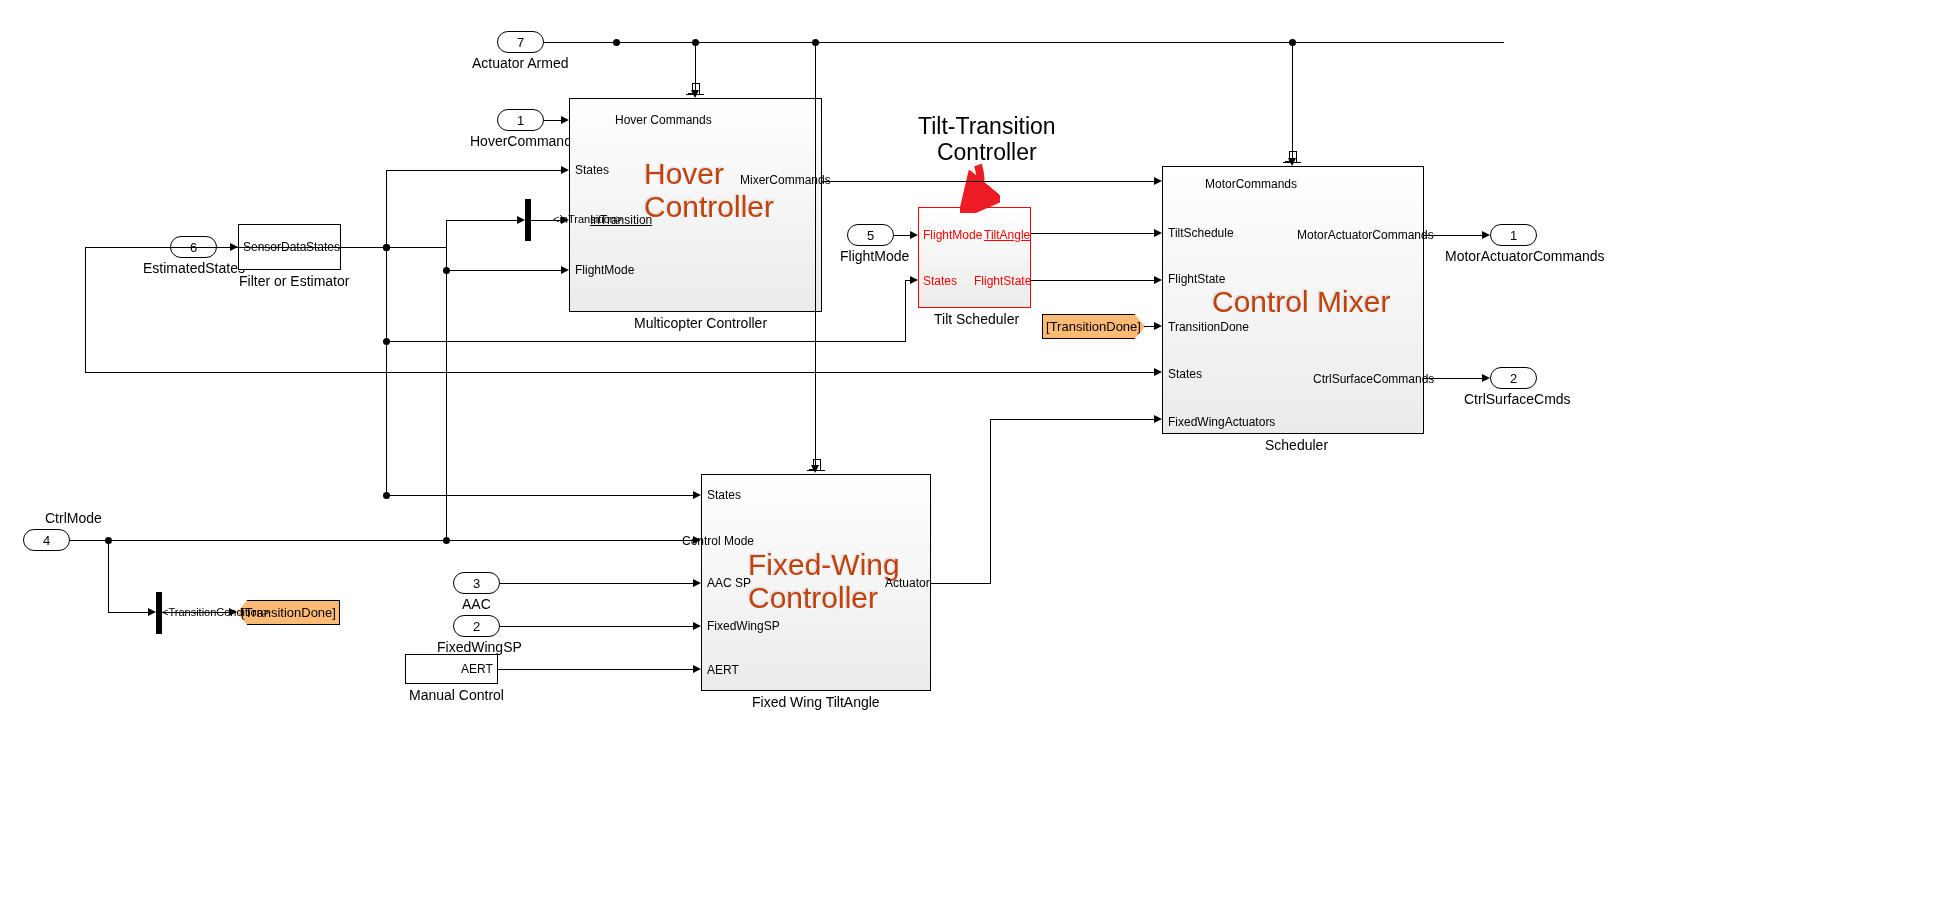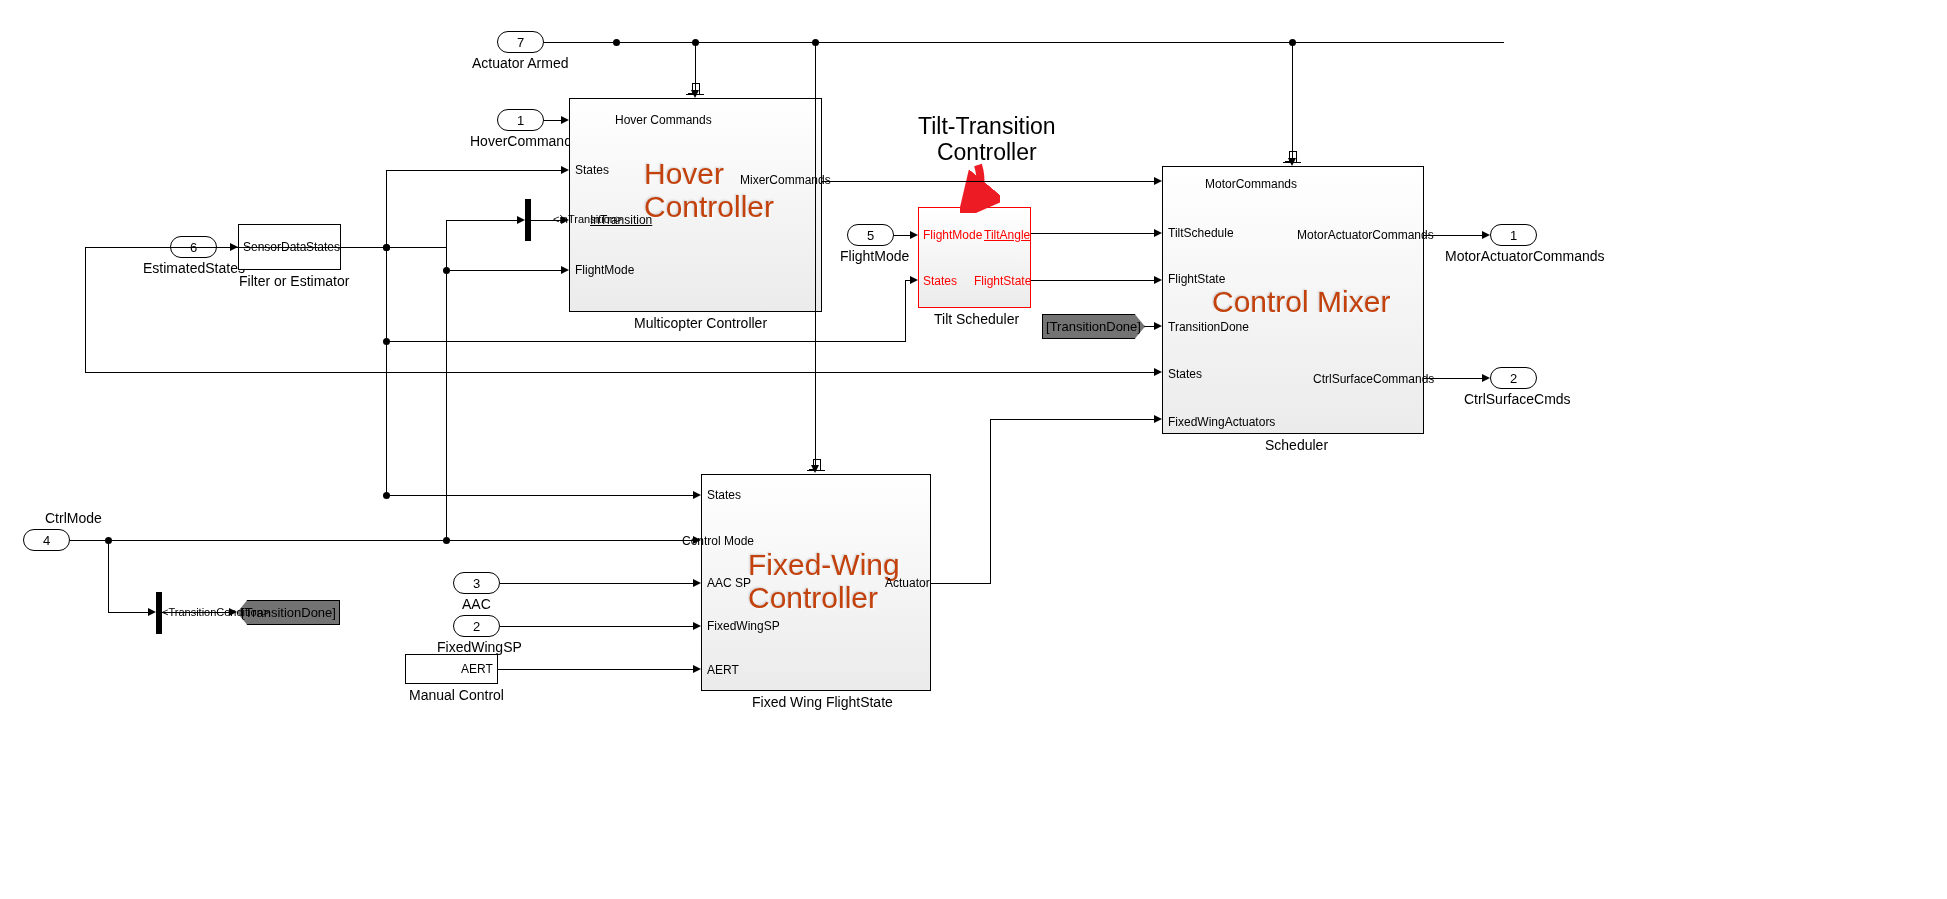--- a/index.html
+++ b/index.html
@@ -13,21 +13,21 @@
   .big-label{position:absolute;font-size:30px;font-weight:400;color:#c2410c;text-shadow:1px 1px 2px rgba(255,255,255,0.8),-1px -1px 2px rgba(0,0,0,0.15);white-space:nowrap;text-align:left;}
   .annot{position:absolute;font-size:23px;color:#000;text-align:center;white-space:nowrap;}
   .inport{position:absolute;border:1px solid #000;background:#fff;height:22px;width:47px;border-radius:11px;box-sizing:border-box;display:flex;align-items:center;justify-content:center;font-size:13px;}
   .line{position:absolute;background:#000;}
   .hline{height:1px;}
   .vline{width:1px;}
   .arrow-r{position:absolute;width:0;height:0;border-top:4px solid transparent;border-bottom:4px solid transparent;border-left:8px solid #000;}
   .arrow-d{position:absolute;width:0;height:0;border-left:4px solid transparent;border-right:4px solid transparent;border-top:8px solid #000;}
   .node{position:absolute;width:7px;height:7px;background:#000;border-radius:50%;}
   .mux{position:absolute;width:6px;background:#000;}
-  .goto{position:absolute;border:1px solid #000;background:#737373;box-sizing:border-box;display:flex;align-items:center;justify-content:center;font-size:13px;}
+  .goto{position:absolute;border:1px solid #000;background:#fdba74;box-sizing:border-box;display:flex;align-items:center;justify-content:center;font-size:13px;}
   .enable{position:absolute;width:18px;height:14px;border-bottom:1px solid #000;}
   .enable::before{content:"";position:absolute;left:2px;bottom:0;width:4px;height:0;border-bottom:1px solid #000;}
   .enable::after{content:"";position:absolute;left:6px;bottom:0;width:6px;height:10px;border:1px solid #000;border-bottom:none;}
 </style>
 </head>
 <body>
 
 <div class="canvas">
 
   <div class="inport" style="left:497px;top:31px;">
@@ -116,21 +116,21 @@
   <div class="enable" style="left:1283px;top:148px;"></div>
 
   <div class="block" style="left:701px;top:474px;width:230px;height:217px;"></div>
   <div class="big-label" style="left:748px;top:548px;line-height:1.1;">Fixed-Wing<br>Controller</div>
   <div class="port-label" style="left:707px;top:488px;">States</div>
   <div class="port-label" style="left:682px;top:534px;">Control Mode</div>
   <div class="port-label" style="left:707px;top:576px;">AAC SP</div>
   <div class="port-label" style="left:707px;top:619px;">FixedWingSP</div>
   <div class="port-label" style="left:707px;top:663px;">AERT</div>
   <div class="port-label" style="left:885px;top:576px;">Actuator</div>
-  <div class="block-title" style="left:752px;top:694px;">Fixed Wing FlightState</div>
+  <div class="block-title" style="left:752px;top:694px;">Fixed Wing TiltAngle</div>
   <div class="enable" style="left:807px;top:456px;"></div>
 
   <div class="block flat" style="left:405px;top:654px;width:93px;height:30px;"></div>
   <div class="port-label" style="left:461px;top:662px;">AERT</div>
   <div class="block-title" style="left:409px;top:687px;">Manual Control</div>
 
   <div class="goto" style="left:237px;top:600px;width:103px;height:25px;clip-path:polygon(10% 0,100% 0,100% 100%,10% 100%,0 50%);">
       <span>[TransitionDone]</span>
     </div>
 

